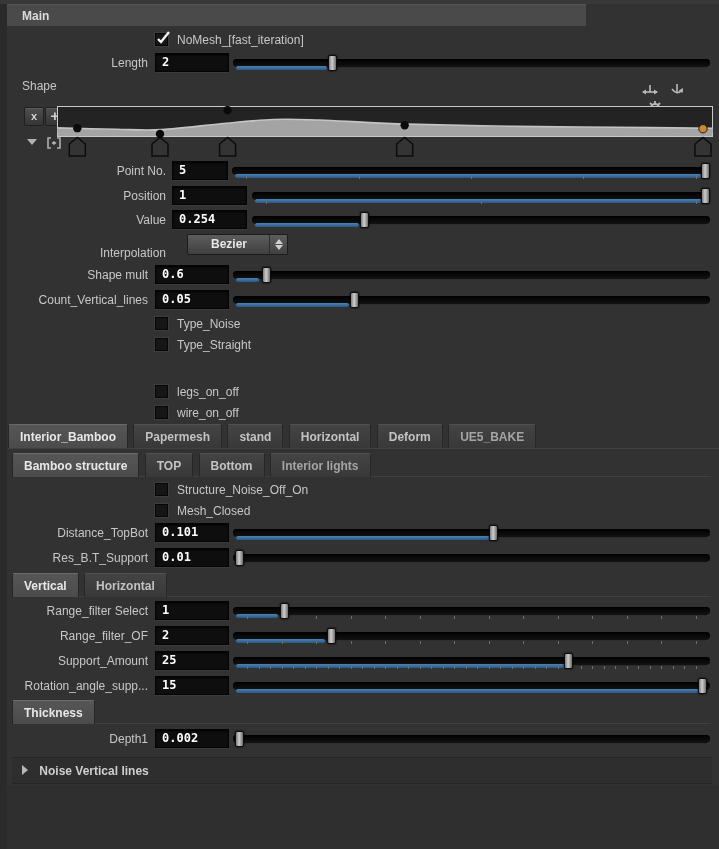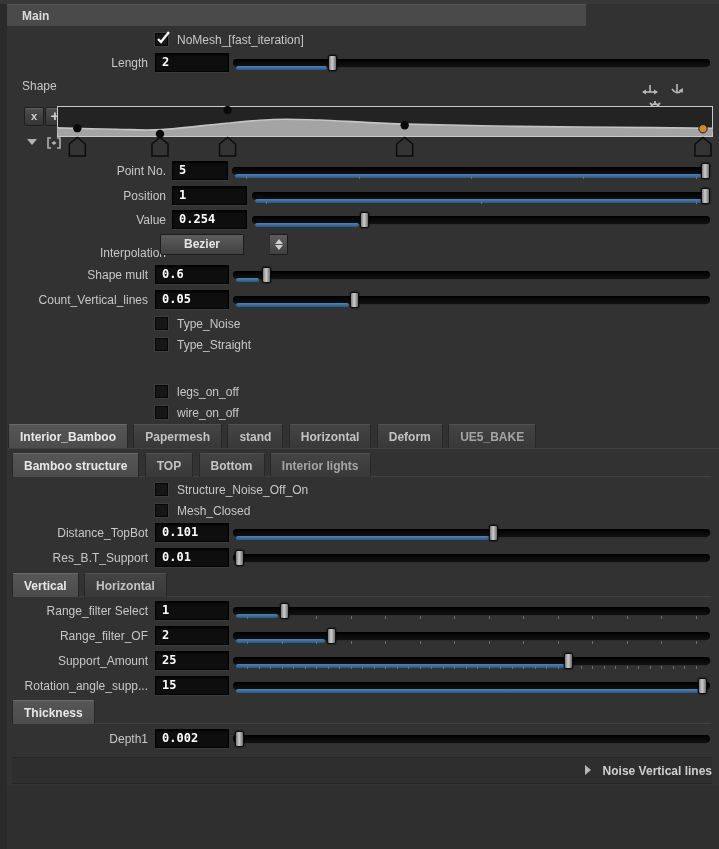--- a/index.html
+++ b/index.html
@@ -51,21 +51,21 @@
   .tab.active{background:linear-gradient(#565656,#4b4b4b);color:#e8e8e8;border-top-color:#6a6a6a;}
   .tab.dim{font-weight:bold;color:#a5a5a5;}
 
   .rampbtn{position:absolute;width:20px;height:19px;box-sizing:border-box;text-align:center;
         background:linear-gradient(#4e4e4e,#353535);border:1px solid #1f1f1f;border-radius:2px;
         box-shadow:inset 0 1px 0 #5e5e5e;color:#d2d2d2;font-weight:bold;}
   .tri-down{position:absolute;width:0;height:0;border-left:5px solid transparent;border-right:5px solid transparent;border-top:6px solid #b2b2b2;}
   .tri-right{display:inline-block;width:0;height:0;border-top:5px solid transparent;border-bottom:5px solid transparent;border-left:6px solid #b8b8b8;margin-right:8px;}
 
   .noise-row{position:absolute;left:12px;top:757px;width:700px;height:27px;background:#2e2e2e;
-        border-top:1px solid #262626;border-bottom:1px solid #262626;line-height:27px;padding-left:10px;box-sizing:border-box;text-align:right;}
+        border-top:1px solid #262626;border-bottom:1px solid #262626;line-height:27px;padding-left:10px;box-sizing:border-box;}
   .noise-label{font-weight:bold;color:#cfcfcf;}
 
   .shape-icons{position:absolute;top:81px;left:641px;width:72px;height:18px;}
   .shape-icons svg{vertical-align:top;}
 </style>
 </head>
 <body>
 
 <div id="root">
   <div class="gutter"></div>
@@ -185,21 +185,21 @@
     <div class="slider" style="left:252px;width:458px">
         <div class="sl-track">
           <div class="sl-line"></div>
           <div class="sl-fill" style="width: calc(24% - 6px);"></div>
         </div>
         <div class="sl-handle" style="left: calc(24% - 2.16px);"></div>
       </div>
   </div>
   <div class="prow" style="top:234px;height:22px">
     <div class="plabel w166" style="top:12px">Interpolation</div>
-    <div class="dropdown" style="left:160px;width:84px">Bezier</div>
+    <div class="dropdown" style="left:187px;width:84px">Bezier</div>
     <div class="spinner" style="left:269px">
       <span class="up"></span>
       <span class="down"></span>
     </div>
   </div>
 
   <div class="prow" style="top:265px">
     <div class="plabel w148">Shape mult</div>
     <div class="pfield" style="left:155px;width:74px">0.6</div>
     <div class="slider" style="left:233px;width:477px">

